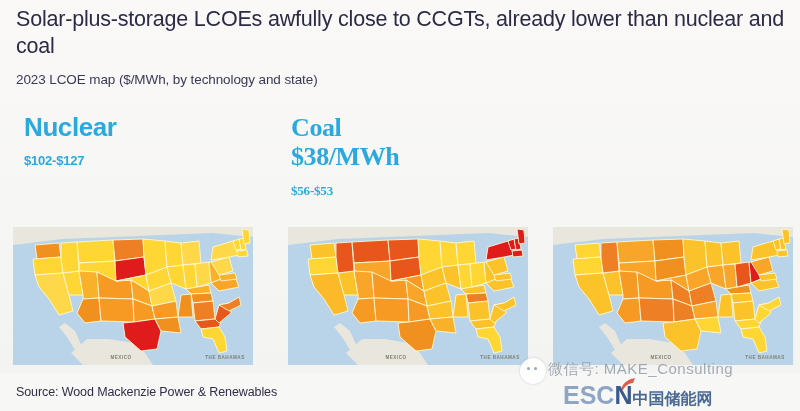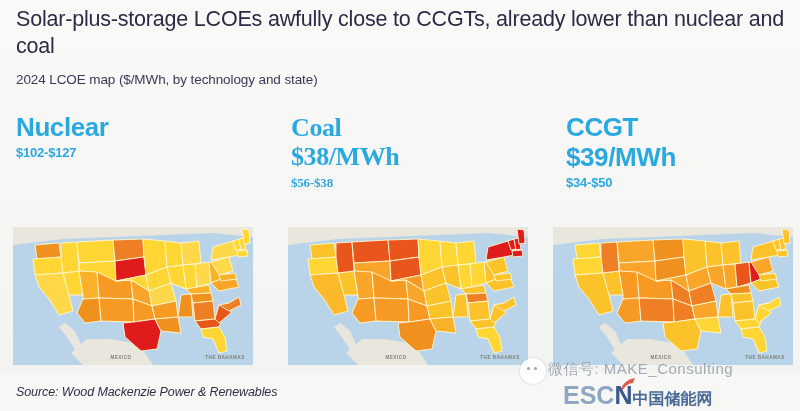--- a/index.html
+++ b/index.html
@@ -20,51 +20,51 @@
     font-size:21.5px;line-height:27px;color:#2b2b45;
     font-weight:400;letter-spacing:-0.2px;
   }
   .subtitle{
     position:absolute;left:16px;top:72px;
     font-size:13.5px;color:#3a3a55;letter-spacing:-0.1px;
   }
 
   
   .col{position:absolute;top:113px;}
-  .col-0{left:16px;}
+  .col-0{left:24px;}
   .col-1{left:291px;font-family:Liberation Serif, serif;}
   .col-2{left:566px;}
 
   .tech{
     font-size:26px;font-weight:bold;color:#2aa9e0;
     line-height:29px;letter-spacing:-0.4px;
   }
   .price{
     font-size:26px;font-weight:bold;color:#2aa9e0;
     line-height:30px;letter-spacing:-0.4px;
   }
   .range{
     font-size:13px;font-weight:bold;color:#2aa9e0;
-    line-height:18px;margin-top:2px;letter-spacing:-0.2px;
+    line-height:18px;margin-top:10px;letter-spacing:-0.2px;
   }
 
   
   .map{
     position:absolute;top:227px;width:240px;height:138px;
     background:#b9d4e8;overflow:hidden;
   }
   .map-0{left:13px;}
   .map-1{left:288px;}
   .map-2{left:553px;}
   .map svg{display:block;width:240px;height:138px;}
 
   
   .source{
     position:absolute;left:16px;top:385px;
-    font-size:12.5px;color:#2f2f48;letter-spacing:-0.1px;font-style:italic;
+    font-size:12.5px;color:#2f2f48;letter-spacing:-0.1px;
   }
 
   
   .wm-wechat{
     position:absolute;left:548px;top:360px;
     font-size:15px;color:#8f9aa6;opacity:.82;
     font-family:"Liberation Sans", sans-serif;
     white-space:nowrap;letter-spacing:0.5px;
     text-shadow:0 1px 0 rgba(255,255,255,.55);
     pointer-events:none;
@@ -96,38 +96,33 @@
     position:absolute;left:620px;top:378px;
     width:16px;height:12px;pointer-events:none;
   }
 </style>
 </head>
 <body>
 
 <div class="slide">
 
   <div class="title">Solar-plus-storage LCOEs awfully close to CCGTs, already lower than nuclear and coal</div>
-  <div class="subtitle">2024 LCOE map ($/MWh, by technology and state)</div>
+  <div class="subtitle">2023 LCOE map ($/MWh, by technology and state)</div>
 
   <div class="col col-0">
     <div class="tech">Nuclear</div>
     <div class="range">$102-$127</div>
   </div>
 
   <div class="col col-1">
     <div class="tech">Coal</div>
     <div class="price">$38/MWh</div>
-    <div class="range">$56-$38</div>
+    <div class="range">$56-$53</div>
   </div>
 
-  <div class="col col-2">
-    <div class="tech">CCGT</div>
-    <div class="price">$39/MWh</div>
-    <div class="range">$34-$50</div>
-  </div>
 
   <div class="map map-0">
       <svg viewBox="0 0 240 138" preserveAspectRatio="none">
         <rect width="240" height="138" fill="#b9d4e8"></rect>
         <path d="M0,0 L240,0 L240,10 L200,6 L150,8 L100,10 L50,12 L0,18 Z" fill="#e9e6dd"></path>
         <path d="M96,112 L120,116 L132,126 L140,138 L70,138 L58,126 L74,112 Z" fill="#e9e6dd"></path>
         <path d="M52,96 L62,104 L70,122 L64,126 L54,110 L46,100 Z" fill="#e9e6dd"></path>
         <g stroke="#fff7d0" stroke-width="0.9" stroke-linejoin="round">
           <path d="M22,18 L46,16 L48,30 L24,32 Z" fill="#f0901f"></path>
           <path d="M20,32 L48,30 L50,46 L22,48 Z" fill="#ffd633"></path>

